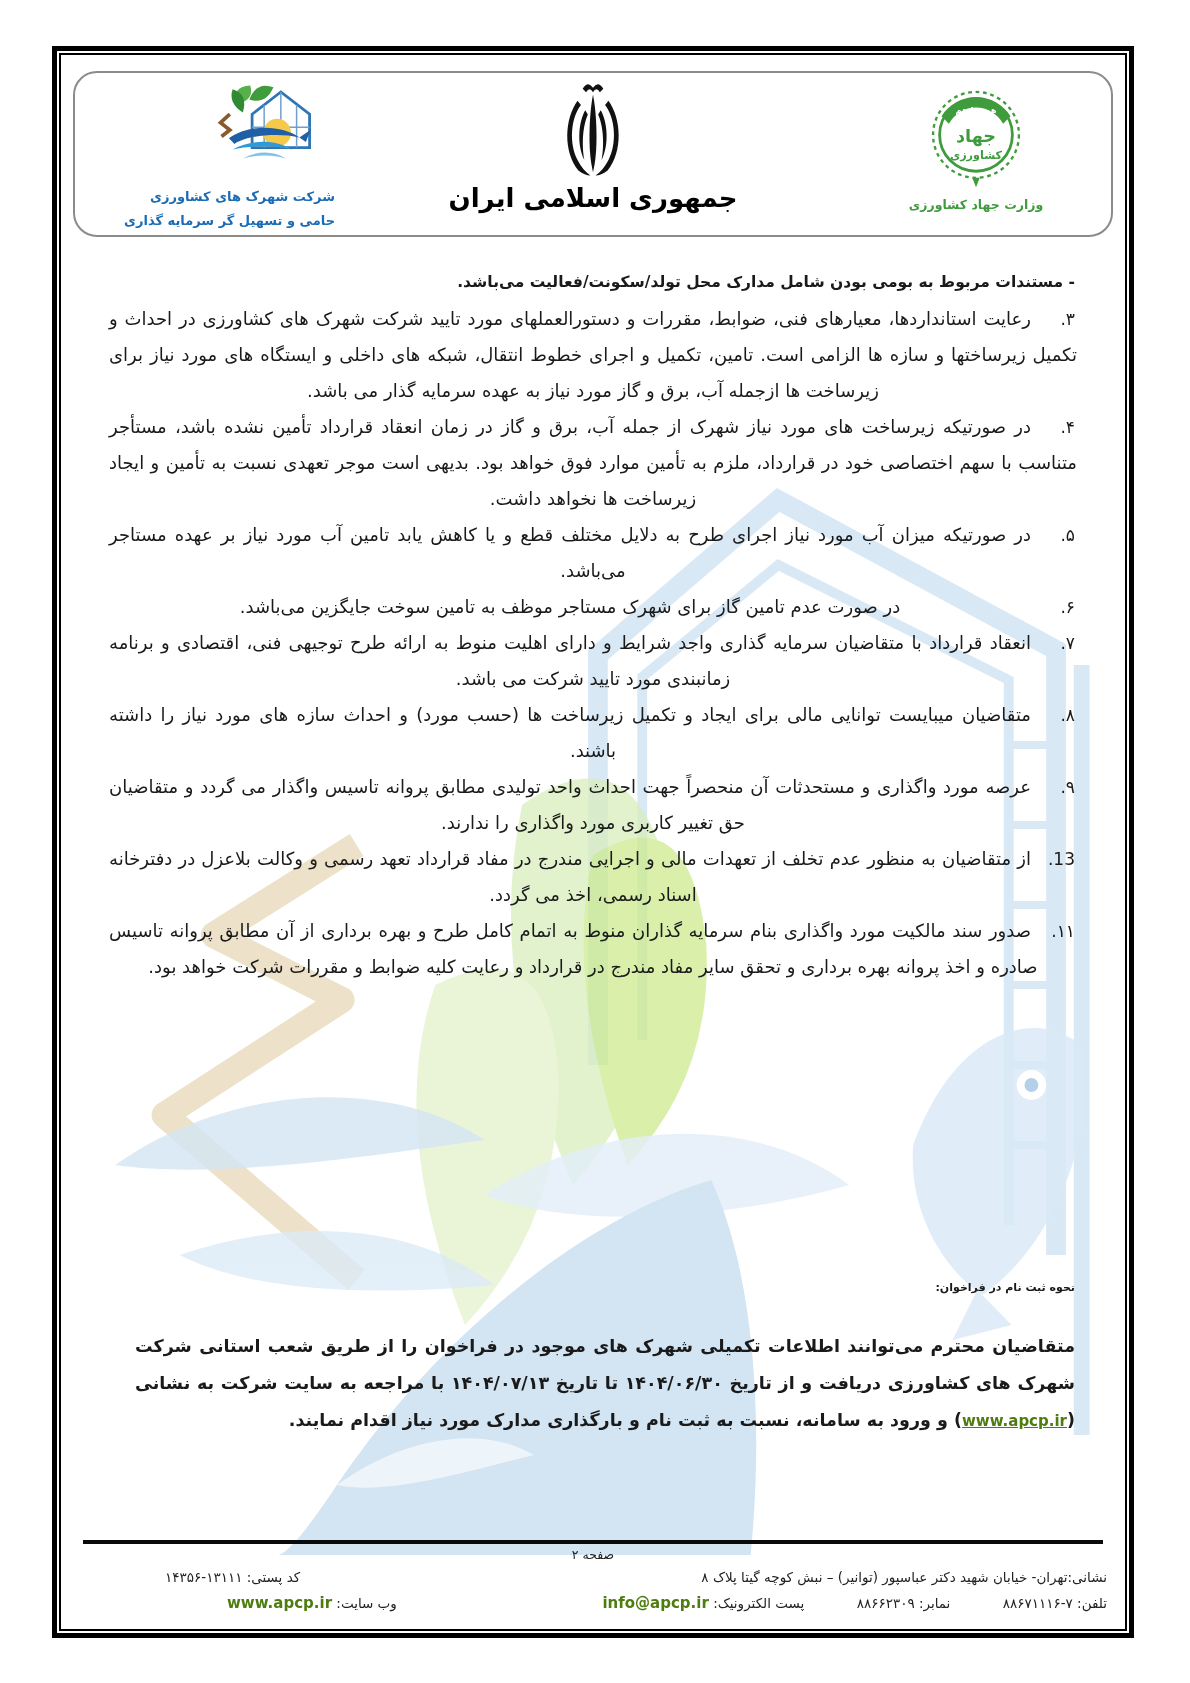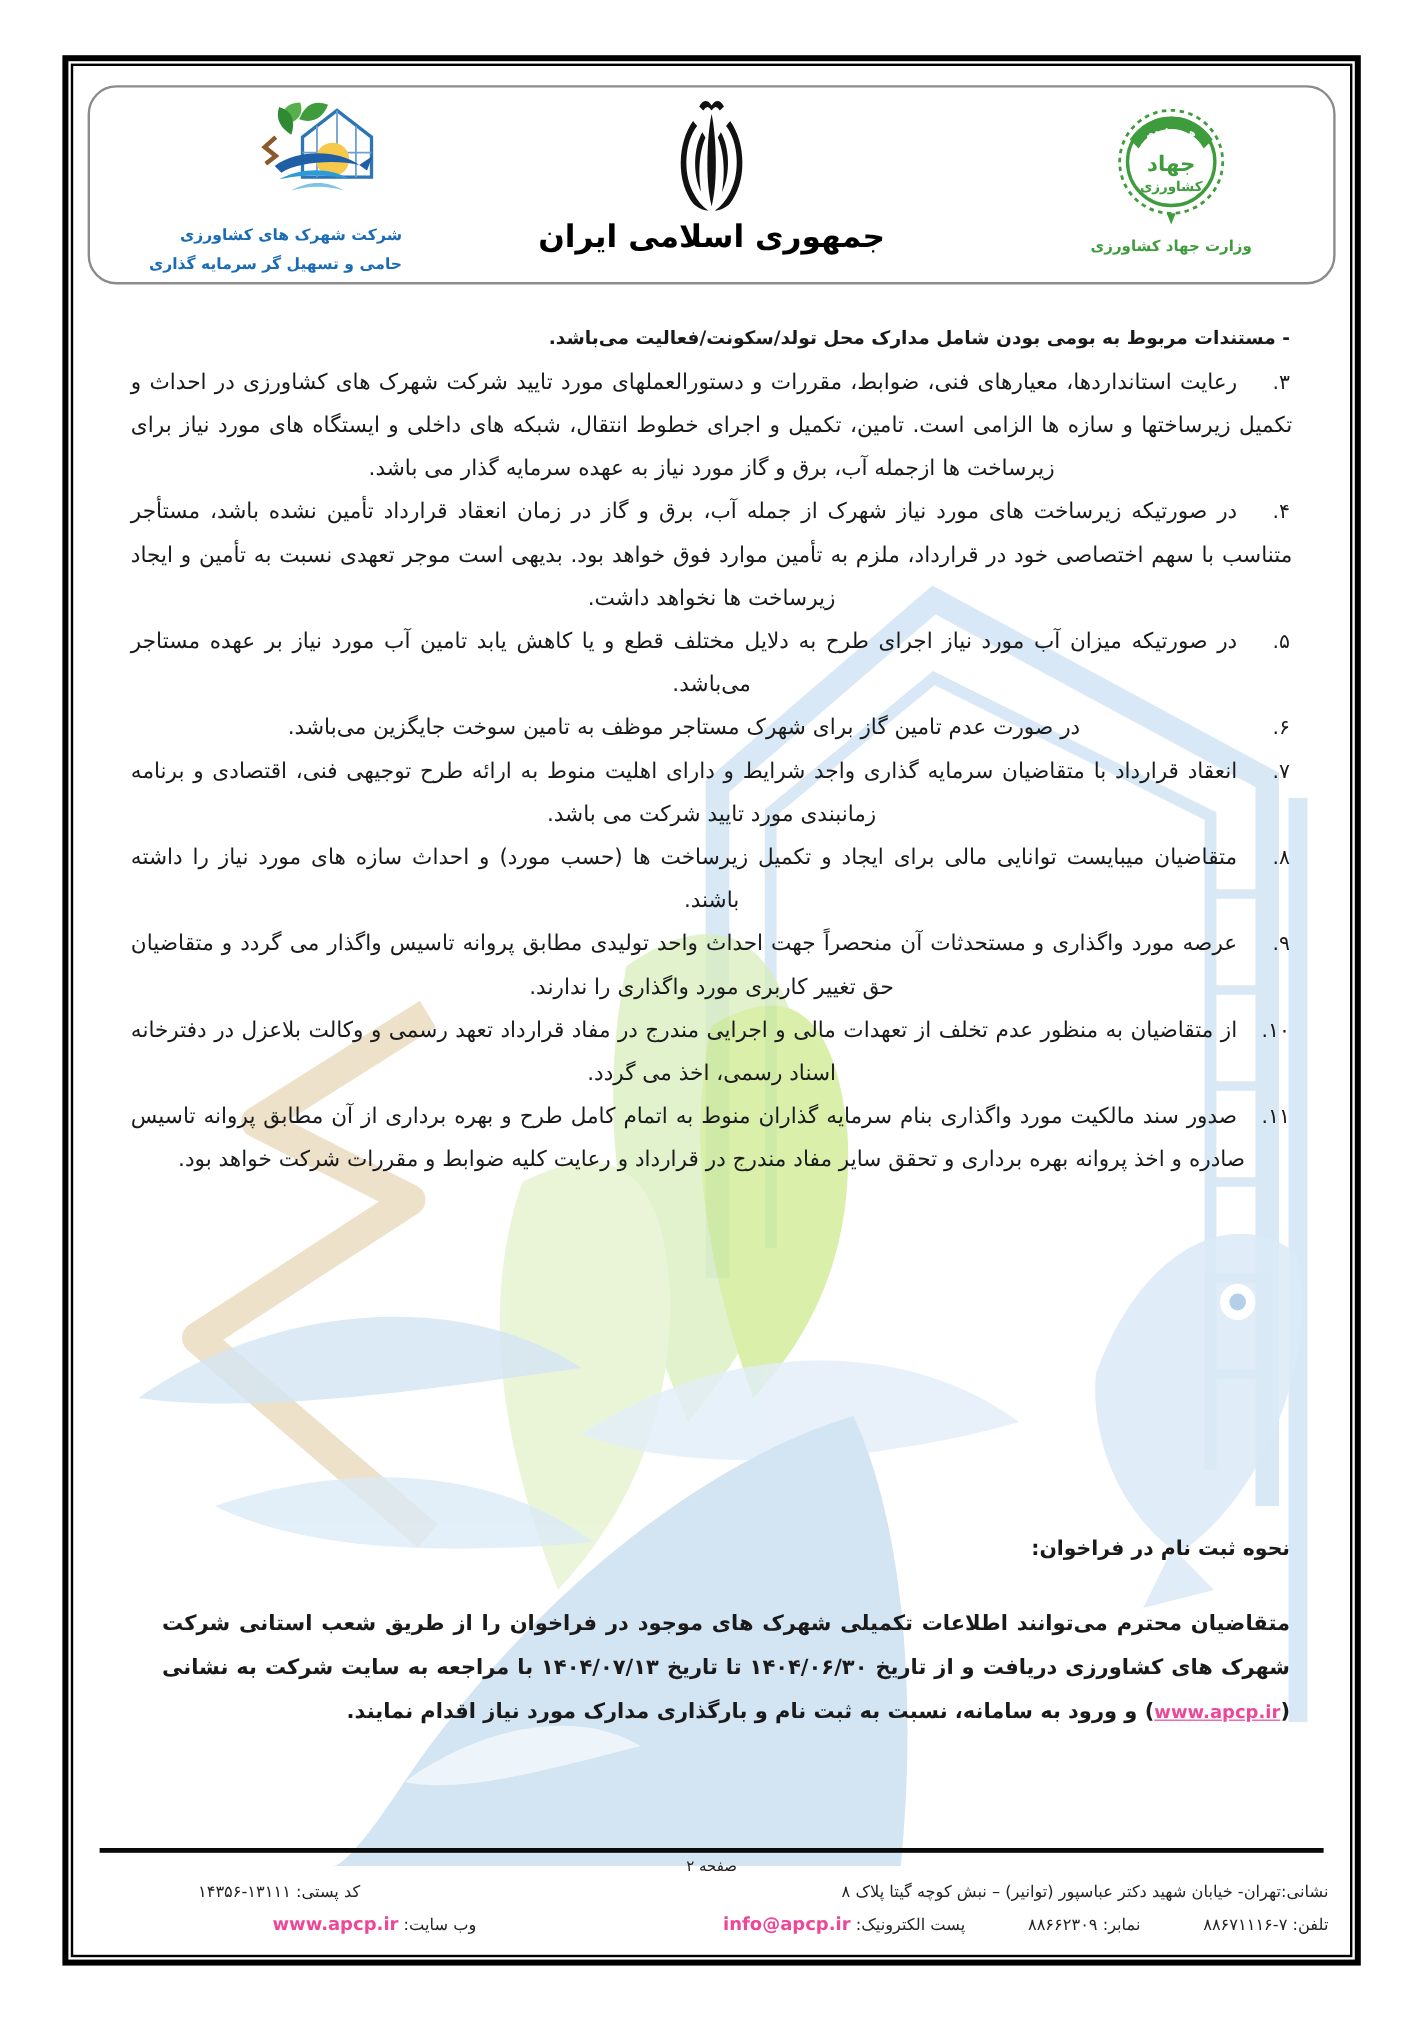--- a/index.html
+++ b/index.html
@@ -23,32 +23,32 @@
   .country{font-weight:bold;font-size:26px;letter-spacing:1px;margin-top:2px;color:#000;}
   
   .content{position:absolute;top:204px;left:48px;right:48px;z-index:1;}
   .intro-note{font-size:15.5px;font-weight:bold;text-align:right;margin:14px 2px 10px;}
   .list{margin:0 0 0 0;}
   .item{position:relative;font-size:18px;line-height:36px;text-align:justify;text-align-last:center;margin:0;}
   .item .num{position:absolute;right:2px;top:0;font-size:17px;}
   .item .ind{float:right;width:46px;height:30px;}
   .spacer{height:296px;}
   .reg-wrap{margin:0 2px 0 26px;}
-  .reg-heading{font-size:17px;font-weight:bold;text-align:right;margin:0 0 34px;}
+  .reg-heading{font-size:11px;font-weight:bold;text-align:right;margin:0 0 34px;}
   .reg-para{font-size:17.5px;font-weight:bold;line-height:37px;text-align:justify;margin:0;}
   .reg-link{color:#0563c1;text-decoration:underline;font-weight:bold;font-size:16px;}
   
   .footer{position:absolute;left:18px;right:18px;bottom:8px;z-index:2;background:transparent;}
   .f-rule{border-top:4px solid #0a0a0a;margin:0 4px 3px;}
   .f-page{text-align:center;font-size:12.5px;margin:0 0 7px;color:#222;}
   .f-row{display:flex;justify-content:space-between;align-items:baseline;font-size:13.5px;color:#222;margin-bottom:9px;}
   .f-postal{margin-left:86px;}
   .f-web{margin-left:148px;}
   .f-gap{margin-left:48px;}
-  .latin{direction:ltr;unicode-bidi:isolate;font-weight:bold;font-size:15px;color:#ec4899;}
+  .latin{direction:ltr;unicode-bidi:isolate;font-weight:bold;font-size:15px;color:#4d7c0f;}
 </style>
 </head>
 <body>
 
 <div class="frame">
   <div class="frame-inner">
 
     <svg class="wm" viewBox="0 0 1080 1130" preserveAspectRatio="none">
 
       <g stroke="#b9d6ee" fill="none" opacity="0.55">
@@ -134,21 +134,21 @@
       <p class="intro-note">- مستندات مربوط به بومی بودن شامل مدارک محل تولد/سکونت/فعالیت می‌باشد.</p>
 
       <div class="list">
         <div class="item"><span class="num">۳.</span><span class="ind"></span><span>رعایت استانداردها، معیارهای فنی، ضوابط، مقررات و دستورالعملهای مورد تایید شرکت شهرک های کشاورزی در احداث و تکمیل زیرساختها و سازه ها الزامی است. تامین، تکمیل و اجرای خطوط انتقال، شبکه های داخلی و ایستگاه های مورد نیاز برای زیرساخت ها ازجمله آب، برق و گاز مورد نیاز به عهده سرمایه گذار می باشد.</span></div>
         <div class="item"><span class="num">۴.</span><span class="ind"></span><span>در صورتیکه زیرساخت های مورد نیاز شهرک از جمله آب، برق و گاز در زمان انعقاد قرارداد تأمین نشده باشد، مستأجر متناسب با سهم اختصاصی خود در قرارداد، ملزم به تأمین موارد فوق خواهد بود. بدیهی است موجر تعهدی نسبت به تأمین و ایجاد زیرساخت ها نخواهد داشت.</span></div>
         <div class="item"><span class="num">۵.</span><span class="ind"></span><span>در صورتیکه میزان آب مورد نیاز اجرای طرح به دلایل مختلف قطع و یا کاهش یابد تامین آب مورد نیاز بر عهده مستاجر می‌باشد.</span></div>
         <div class="item"><span class="num">۶.</span><span class="ind"></span><span>در صورت عدم تامین گاز برای شهرک مستاجر موظف به تامین سوخت جایگزین می‌باشد.</span></div>
         <div class="item"><span class="num">۷.</span><span class="ind"></span><span>انعقاد قرارداد با متقاضیان سرمایه گذاری واجد شرایط و دارای اهلیت منوط به ارائه طرح توجیهی فنی، اقتصادی و برنامه زمانبندی مورد تایید شرکت می باشد.</span></div>
         <div class="item"><span class="num">۸.</span><span class="ind"></span><span>متقاضیان میبایست توانایی مالی برای ایجاد و تکمیل زیرساخت ها (حسب مورد) و احداث سازه های مورد نیاز را داشته باشند.</span></div>
         <div class="item"><span class="num">۹.</span><span class="ind"></span><span>عرصه مورد واگذاری و مستحدثات آن منحصراً جهت احداث واحد تولیدی مطابق پروانه تاسیس واگذار می گردد و متقاضیان حق تغییر کاربری مورد واگذاری را ندارند.</span></div>
-        <div class="item"><span class="num">۱۰.</span><span class="ind"></span><span>از متقاضیان به منظور عدم تخلف از تعهدات مالی و اجرایی مندرج در مفاد قرارداد تعهد رسمی و وکالت بلاعزل در دفترخانه اسناد رسمی، اخذ می گردد.</span></div>
+        <div class="item"><span class="num">13.</span><span class="ind"></span><span>از متقاضیان به منظور عدم تخلف از تعهدات مالی و اجرایی مندرج در مفاد قرارداد تعهد رسمی و وکالت بلاعزل در دفترخانه اسناد رسمی، اخذ می گردد.</span></div>
         <div class="item"><span class="num">۱۱.</span><span class="ind"></span><span>صدور سند مالکیت مورد واگذاری بنام سرمایه گذاران منوط به اتمام کامل طرح و بهره برداری از آن مطابق پروانه تاسیس صادره و اخذ پروانه بهره برداری و تحقق سایر مفاد مندرج در قرارداد و رعایت کلیه ضوابط و مقررات شرکت خواهد بود.</span></div>
       </div>
 
       <div class="spacer"></div>
 
       <div class="reg-wrap">
         <h3 class="reg-heading">نحوه ثبت نام در فراخوان:</h3>
         <p class="reg-para"><span>متقاضیان محترم می‌توانند اطلاعات تکمیلی شهرک های موجود در فراخوان را از طریق شعب استانی شرکت شهرک های کشاورزی دریافت و از تاریخ ۱۴۰۴/۰۶/۳۰ تا تاریخ ۱۴۰۴/۰۷/۱۳ با مراجعه به سایت شرکت به نشانی (</span><a href="#" class="reg-link latin">www.apcp.ir</a><span>) و ورود به سامانه، نسبت به ثبت نام و بارگذاری مدارک مورد نیاز اقدام نمایند.</span></p>
       </div>
     </div>

